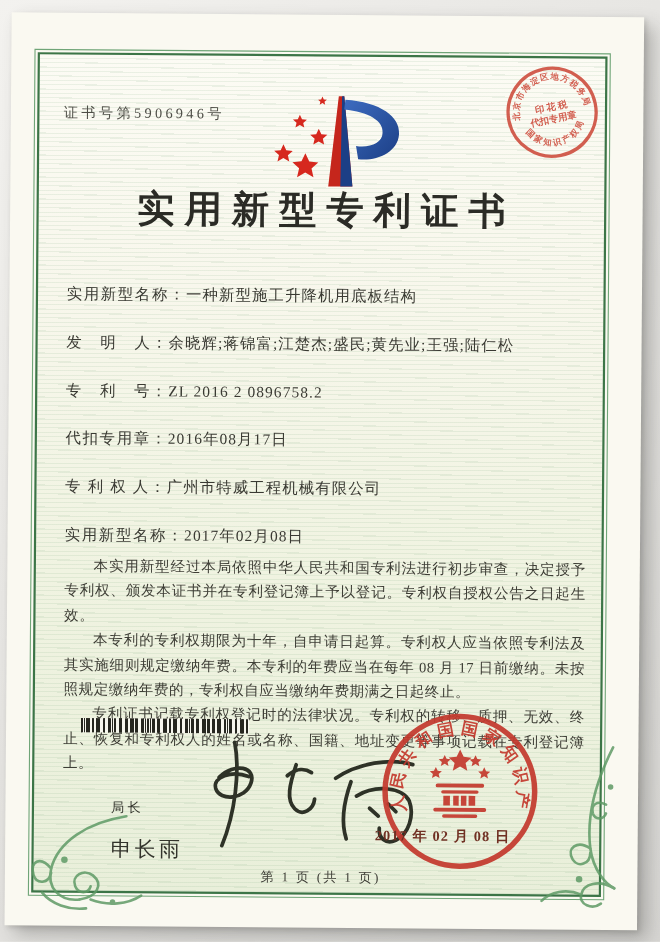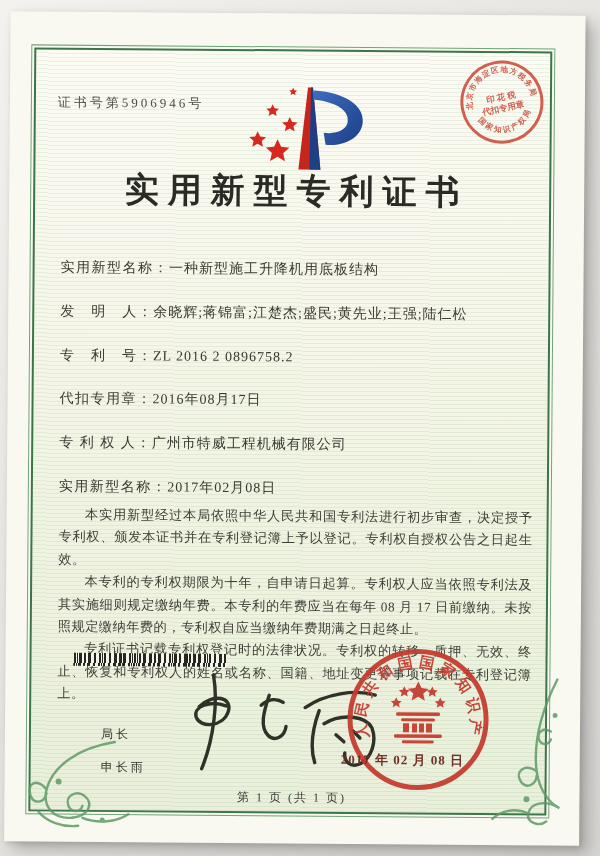--- a/index.html
+++ b/index.html
@@ -38,21 +38,21 @@
 
   .barcode { position:absolute; left:68px; top:641px; width:153px; height:13px;
     background-color:#f7f6ee;
     background-image:
       repeating-linear-gradient(90deg,#26261f 0 2px,rgba(0,0,0,0) 2px 5px),
       repeating-linear-gradient(90deg,#26261f 0 1px,rgba(0,0,0,0) 1px 7px),
       repeating-linear-gradient(90deg,rgba(0,0,0,0) 0 3px,#26261f 3px 4px,rgba(0,0,0,0) 4px 11px); }
 
   .signer-title { position:absolute; left:96px; top:714px; font-size:12px;
     color:#33342c; letter-spacing:3px; }
-  .signer-name  { position:absolute; left:96px; top:747px; font-size:12px;
+  .signer-name  { position:absolute; left:96px; top:747px; font-size:19px;
     color:#33342c; letter-spacing:3px; }
 
   .signature { position:absolute; left:168px; top:652px; width:230px; height:110px; }
 
   .seal-main { position:absolute; left:327px; top:619px; width:172px; height:172px;
     opacity:.93; }
   .seal-date { position:absolute; left:336px; top:737px; width:170px; font-size:13px;
     font-weight:700; color:#703023; letter-spacing:1px; white-space:nowrap; }
 
   .seal-tax { position:absolute; left:446px; top:41px; width:92px; height:92px;

